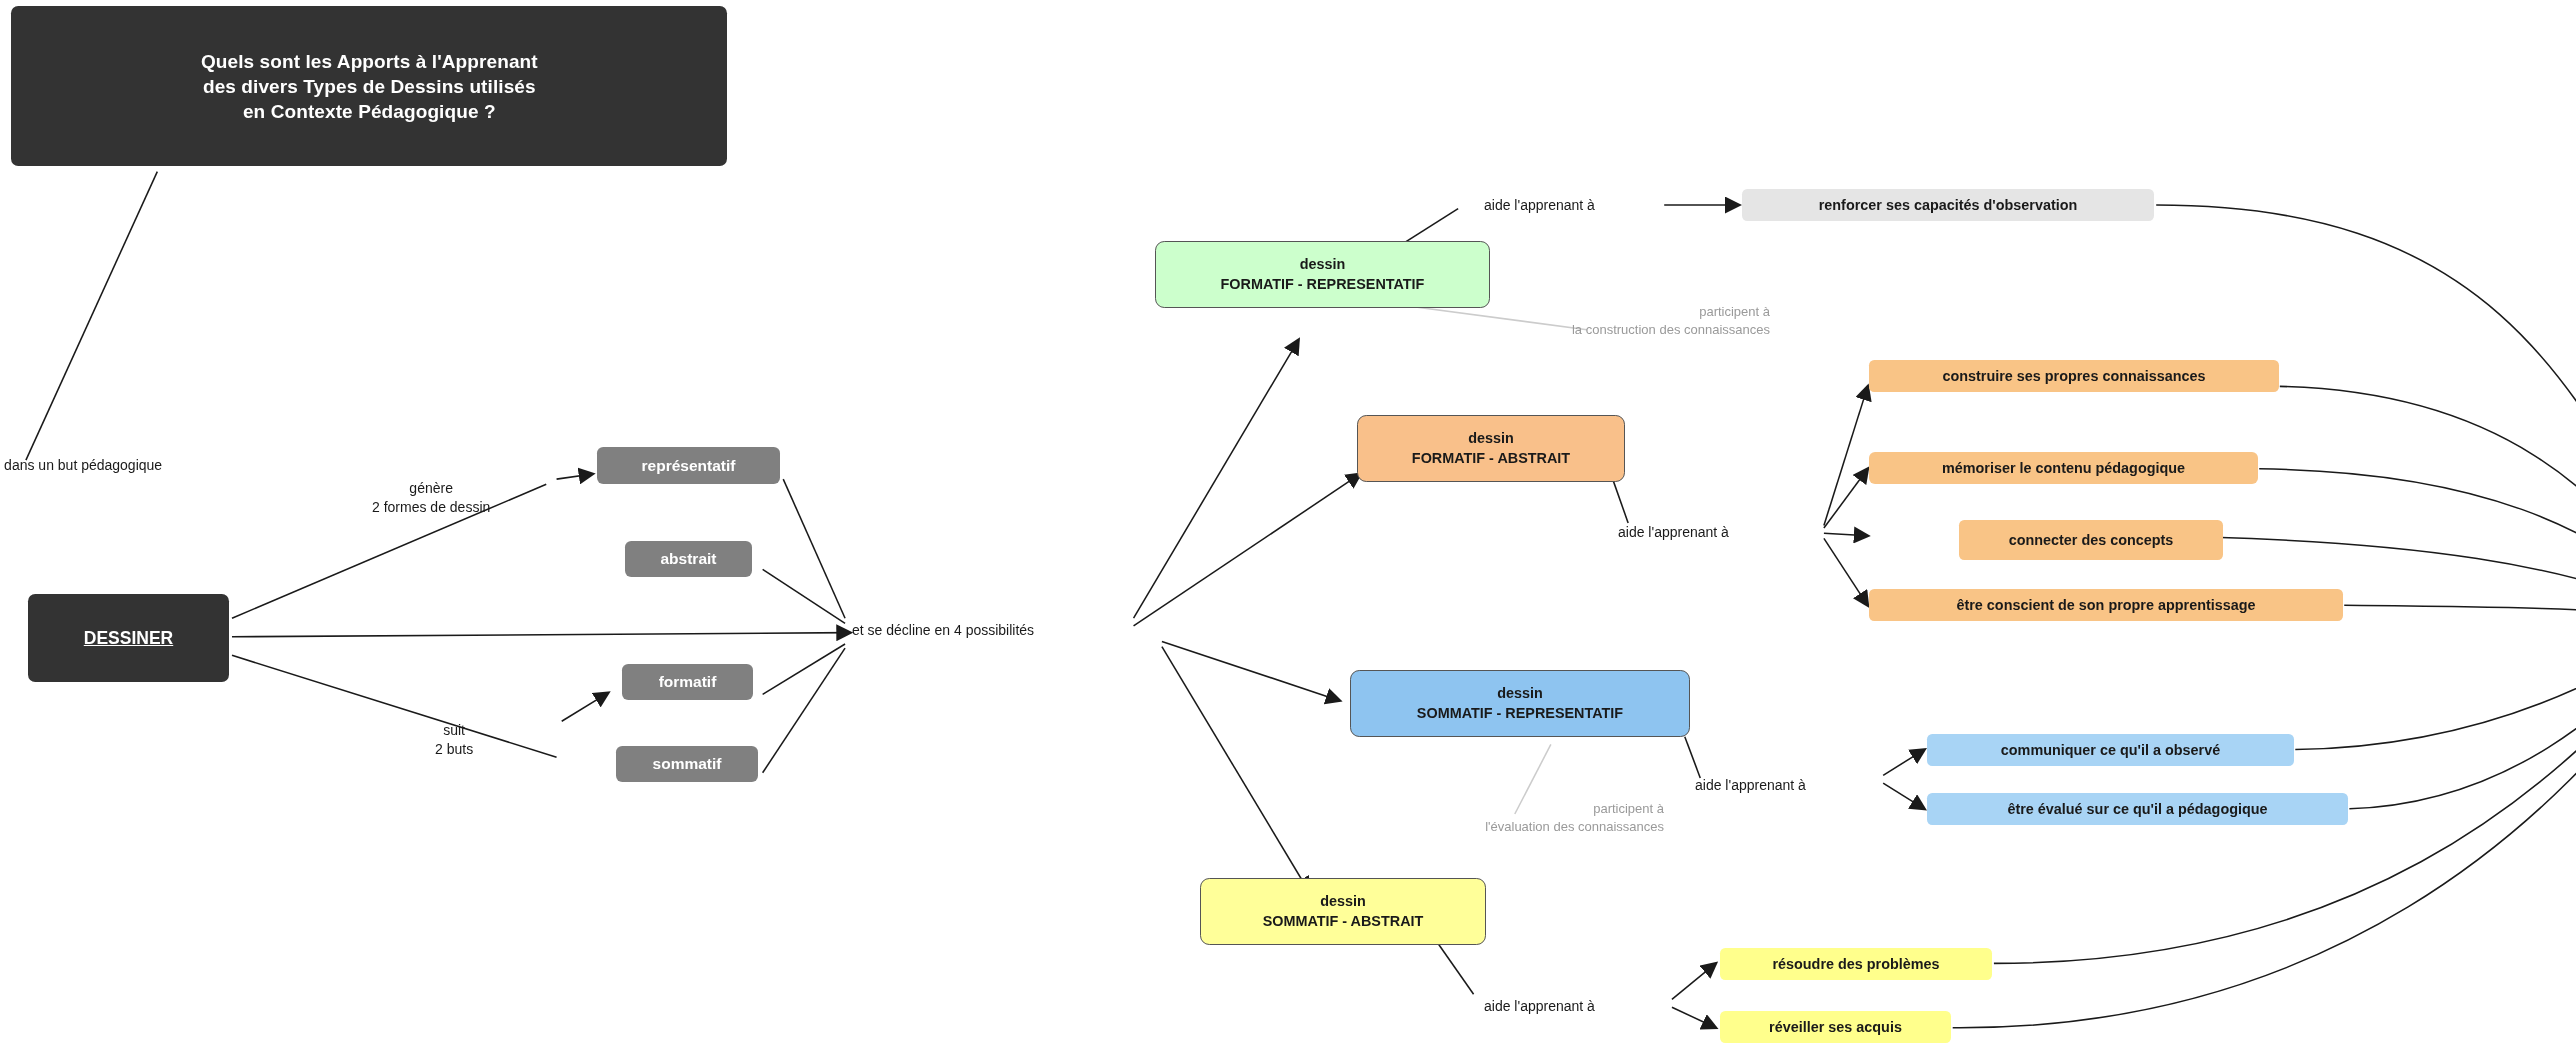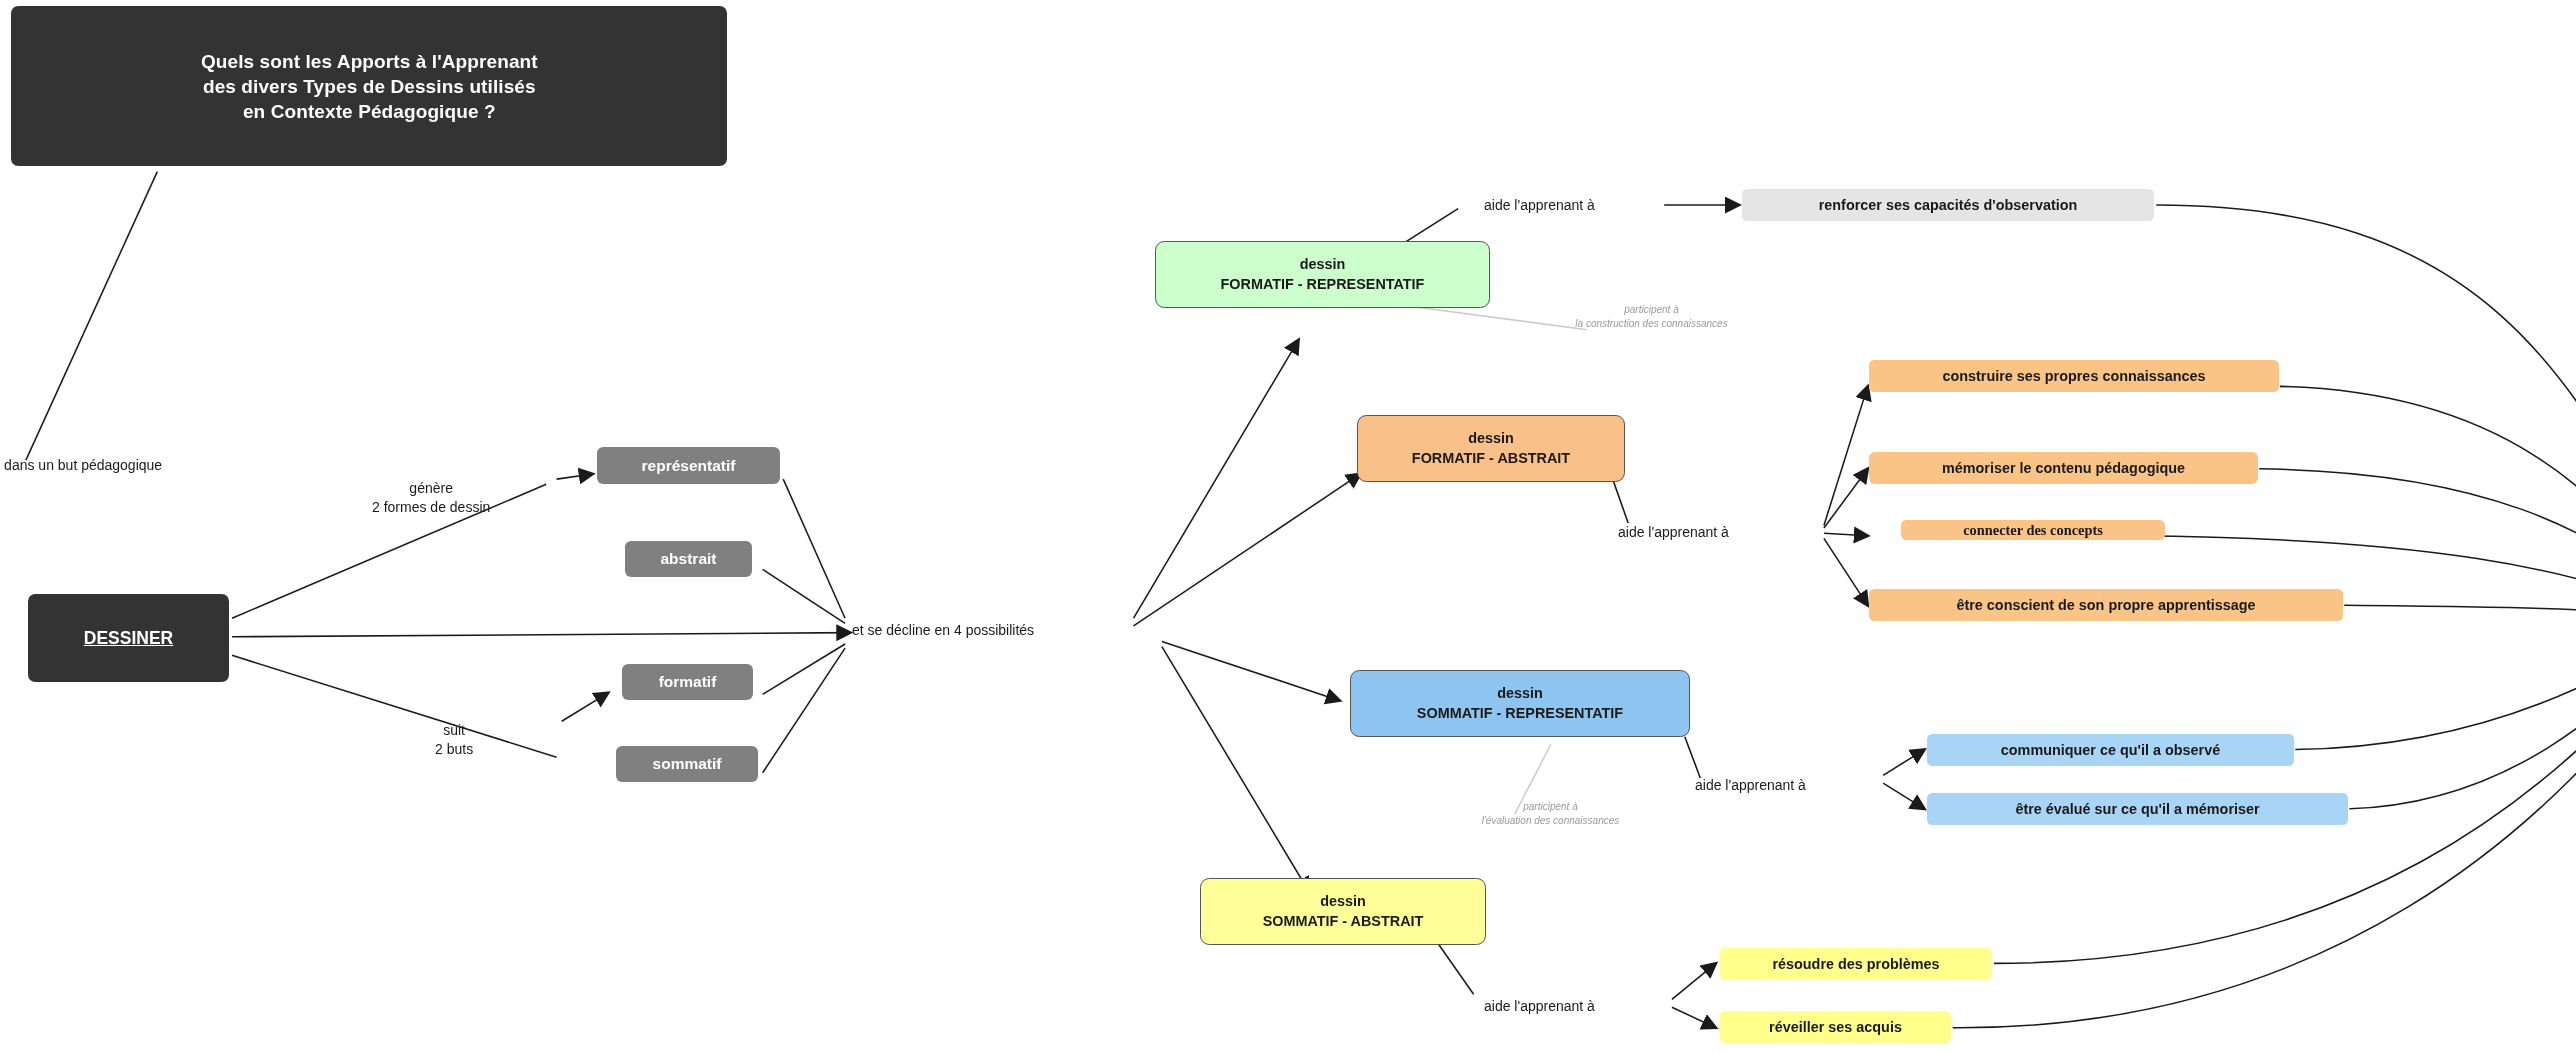--- a/index.html
+++ b/index.html
@@ -100,26 +100,25 @@
     color: #1a1a1a;
     font-weight: normal;
     white-space: nowrap;
   }
   .label.two-line {
     line-height: 1.35;
     text-align: center;
   }
   .label-faint {
     position: absolute;
-    font-size: 10px;
+    font-size: 13px;
     color: #9a9a9a;
-    font-style: italic;
     font-weight: normal;
     line-height: 1.4;
-    text-align: center;
+    text-align: right;
     white-space: nowrap;
   }
   .nl { display: block; }
 </style>
 </head>
 <body>
 
 <div id="canvas">
 
   <svg id="edges" viewBox="0 0 6236 2042">
@@ -258,32 +257,32 @@
   <div class="node leaf leaf-green" style="left:1742px; top:189px; width:412px; height:32px;">
     <span>renforcer ses capacités d'observation</span>
   </div>
 
   <div class="node leaf leaf-orange" style="left:1869px; top:360px; width:410px; height:32px;">
     <span>construire ses propres connaissances</span>
   </div>
   <div class="node leaf leaf-orange" style="left:1869px; top:452px; width:389px; height:32px;border-radius:6px;">
     <span>mémoriser le contenu pédagogique</span>
   </div>
-  <div class="node leaf leaf-orange" style="left:1901px; top:520px; width:264px; height:20px;font-family:Liberation Serif, serif;">
+  <div class="node leaf leaf-orange" style="left:1959px; top:520px; width:264px; height:40px;">
     <span>connecter des concepts</span>
   </div>
   <div class="node leaf leaf-orange" style="left:1869px; top:589px; width:474px; height:32px;">
     <span>être conscient de son propre apprentissage</span>
   </div>
 
   <div class="node leaf leaf-blue" style="left:1927px; top:734px; width:367px; height:32px;">
     <span>communiquer ce qu'il a observé</span>
   </div>
   <div class="node leaf leaf-blue" style="left:1927px; top:793px; width:421px; height:32px;">
-    <span>être évalué sur ce qu'il a mémoriser</span>
+    <span>être évalué sur ce qu'il a pédagogique</span>
   </div>
 
   <div class="node leaf leaf-yellow" style="left:1720px; top:948px; width:272px; height:32px;">
     <span>résoudre des problèmes</span>
   </div>
   <div class="node leaf leaf-yellow" style="left:1720px; top:1011px; width:231px; height:32px;">
     <span>réveiller ses acquis</span>
   </div>
 
 </div>

